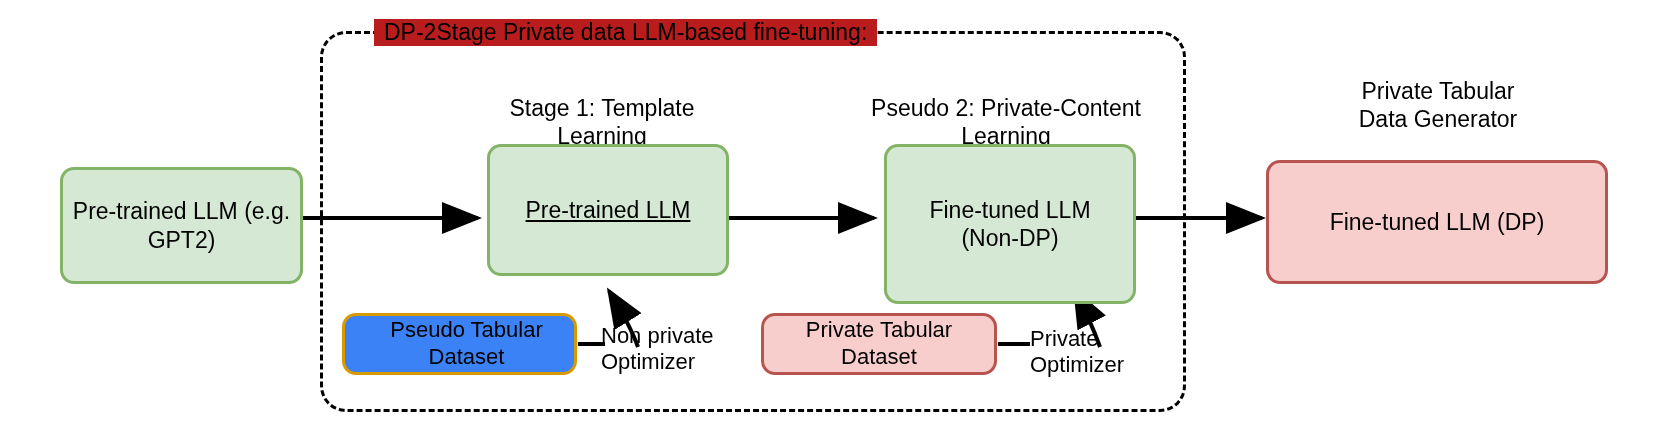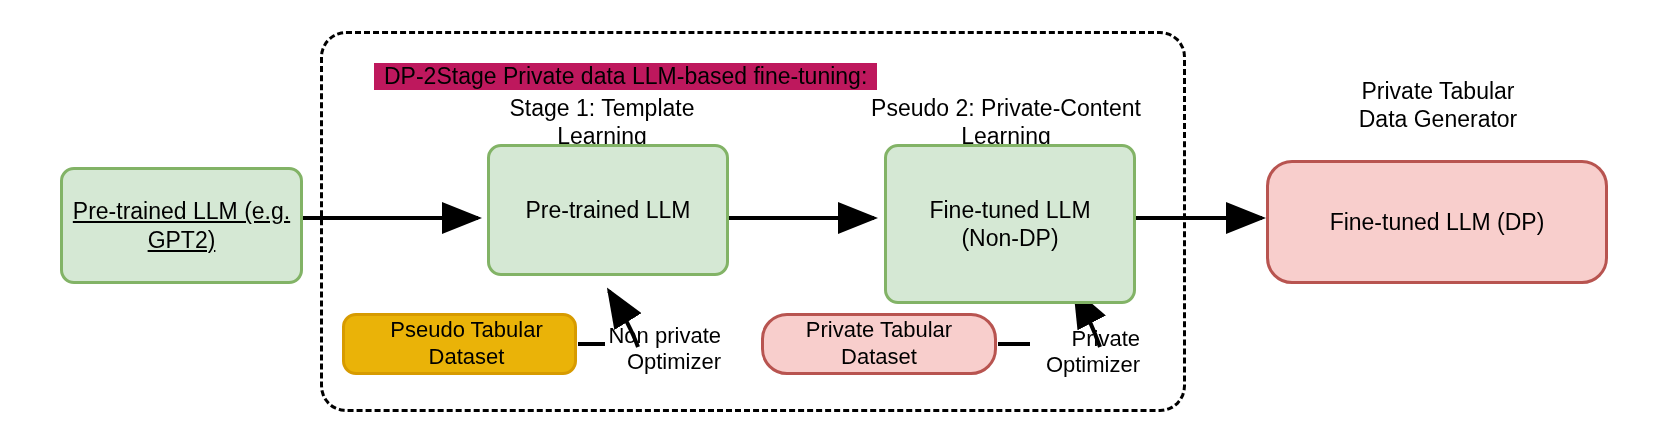--- a/index.html
+++ b/index.html
@@ -37,50 +37,48 @@
     line-height: 1.22;
     white-space: pre-line;
   }
   .node.green {
     background: #d5e8d4;
     border-color: #82b366;
   }
   .node.red {
     background: #f8cecc;
     border-color: #b85450;
-    border-radius: 26px;
   }
   .node.orange {
-    background: #eab308;
+    background: #3b82f6;
     border-color: #d79b00;
     padding-left: 14px;
   }
   .caption {
     position: absolute;
     text-align: center;
     white-space: pre-line;
     line-height: 1.2;
   }
   .dashed-group {
     position: absolute;
     box-sizing: border-box;
     border: 3px dashed #000000;
     border-radius: 26px;
     background: transparent;
   }
   .group-title {
     position: absolute;
-    background: #be185d;
+    background: #b91c1c;
     padding: 0 10px;
     white-space: nowrap;
-    margin-top: 44px;
   }
   .side-label {
     position: absolute;
-    text-align: right;
+    text-align: left;
     white-space: pre-line;
     line-height: 1.2;
   }
 </style>
 </head>
 <body>
 
 <div id="canvas">
 
   <div class="dashed-group" style="left:320px; top:31px; width:866px; height:381px;"></div>
@@ -102,26 +100,26 @@
 
     <path d="M638,347 C632,330 622,312 609,291" stroke="#000000" stroke-width="4" fill="none" marker-end="url(#arrowhead)"></path>
 
     <path d="M578,344 L605,344" stroke="#000000" stroke-width="4" fill="none"></path>
 
     <path d="M1100,347 C1094,330 1086,312 1075,291" stroke="#000000" stroke-width="4" fill="none" marker-end="url(#arrowhead)"></path>
 
     <path d="M998,344 L1030,344" stroke="#000000" stroke-width="4" fill="none"></path>
   </svg>
 
-  <div class="node green" style="left:60px; top:167px; width:243px; height:117px; font-size:23px;text-decoration:underline;">Pre-trained LLM (e.g.
+  <div class="node green" style="left:60px; top:167px; width:243px; height:117px; font-size:23px;">Pre-trained LLM (e.g.
 GPT2)</div>
 
   <div class="caption" style="left:466px; top:95px; width:272px; font-size:23px;">Stage 1: Template
 Learning</div>
-  <div class="node green" style="left:487px; top:144px; width:242px; height:132px; font-size:23px;">Pre-trained LLM</div>
+  <div class="node green" style="left:487px; top:144px; width:242px; height:132px; font-size:23px;text-decoration:underline;">Pre-trained LLM</div>
 
   <div class="caption" style="left:856px; top:95px; width:300px; font-size:23px;">Pseudo 2: Private-Content
 Learning</div>
   <div class="node green" style="left:884px; top:144px; width:252px; height:160px; font-size:23px;">Fine-tuned LLM
 (Non-DP)</div>
 
   <div class="caption" style="left:1278px; top:78px; width:320px; font-size:23px;">Private Tabular
 Data Generator</div>
   <div class="node red" style="left:1266px; top:160px; width:342px; height:124px; font-size:23px;">Fine-tuned LLM (DP)</div>
 

